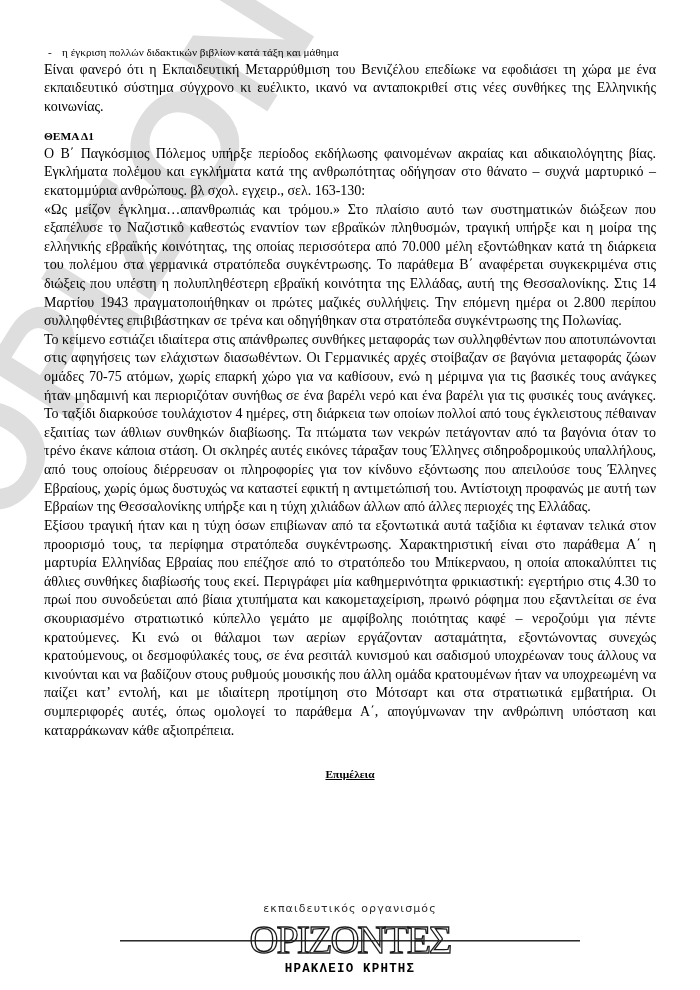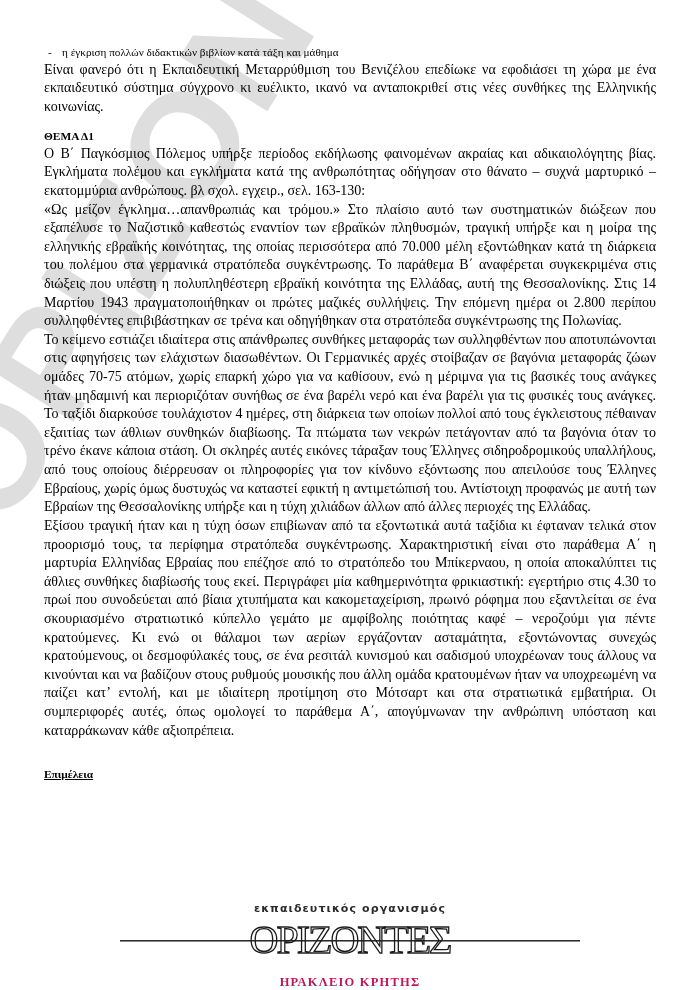--- a/index.html
+++ b/index.html
@@ -88,20 +88,21 @@
   .section-heading {
     font-size: 11.4px;
     font-weight: bold;
     line-height: 1.5;
     margin: 11px 0 0 0;
     font-family: Liberation Serif, serif;
   }
 
   .credits-block {
     margin-top: 26px;
+    text-align: center;
     font-size: 11.4px;
     line-height: 1.45;
   }
   .credits-title {
     font-weight: bold;
     text-decoration: underline;
     display: inline-block;
   }
   .credits-names {
     font-weight: bold;
@@ -116,21 +117,20 @@
     top: 903px;
     width: 700px;
     text-align: center;
   }
   .logo-tagline {
     font-family: "DejaVu Sans", "Liberation Sans", sans-serif;
     font-size: 11px;
     letter-spacing: 1.1px;
     color: #2b2b2b;
     line-height: 1.1;
-    font-weight: bold;
   }
   .logo-wordmark-wrap {
     position: relative;
     width: 460px;
     height: 42px;
     margin: 4px auto 0 auto;
   }
   .logo-rule {
     position: absolute;
     left: 0;
@@ -148,26 +148,26 @@
     font-family: "Liberation Serif", "DejaVu Serif", serif;
     font-size: 40px;
     font-weight: 400;
     letter-spacing: -2px;
     line-height: 42px;
     color: transparent;
     -webkit-text-stroke: 1.3px #1a1a1a;
     text-shadow: none;
   }
   .logo-city {
-    font-family: Liberation Serif, serif;
+    font-family: Liberation Mono, monospace;
     font-size: 12.5px;
     font-weight: 700;
     letter-spacing: 1.2px;
-    color: #be185d;
-    margin-top: 15px;
+    color: #000000;
+    margin-top: 2px;
     line-height: 1.1;
   }
 </style>
 </head>
 <body>
 
 <div id="watermark-layer">
   <div id="watermark-text">ΟΡΙΖΟΝΤΕΣ</div>
 </div>
 

